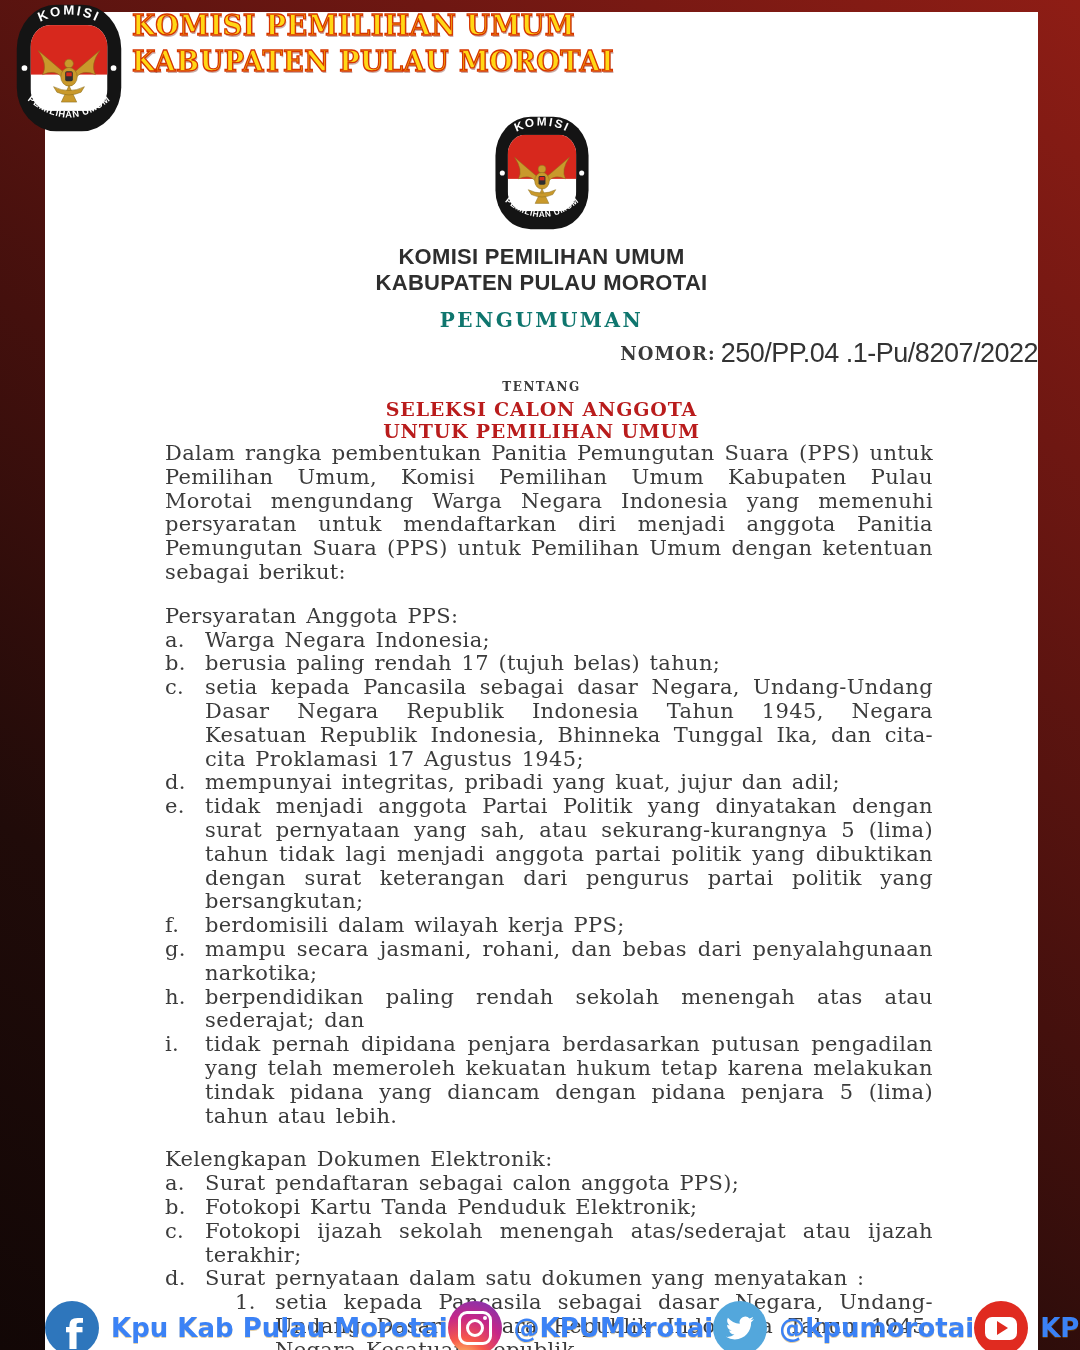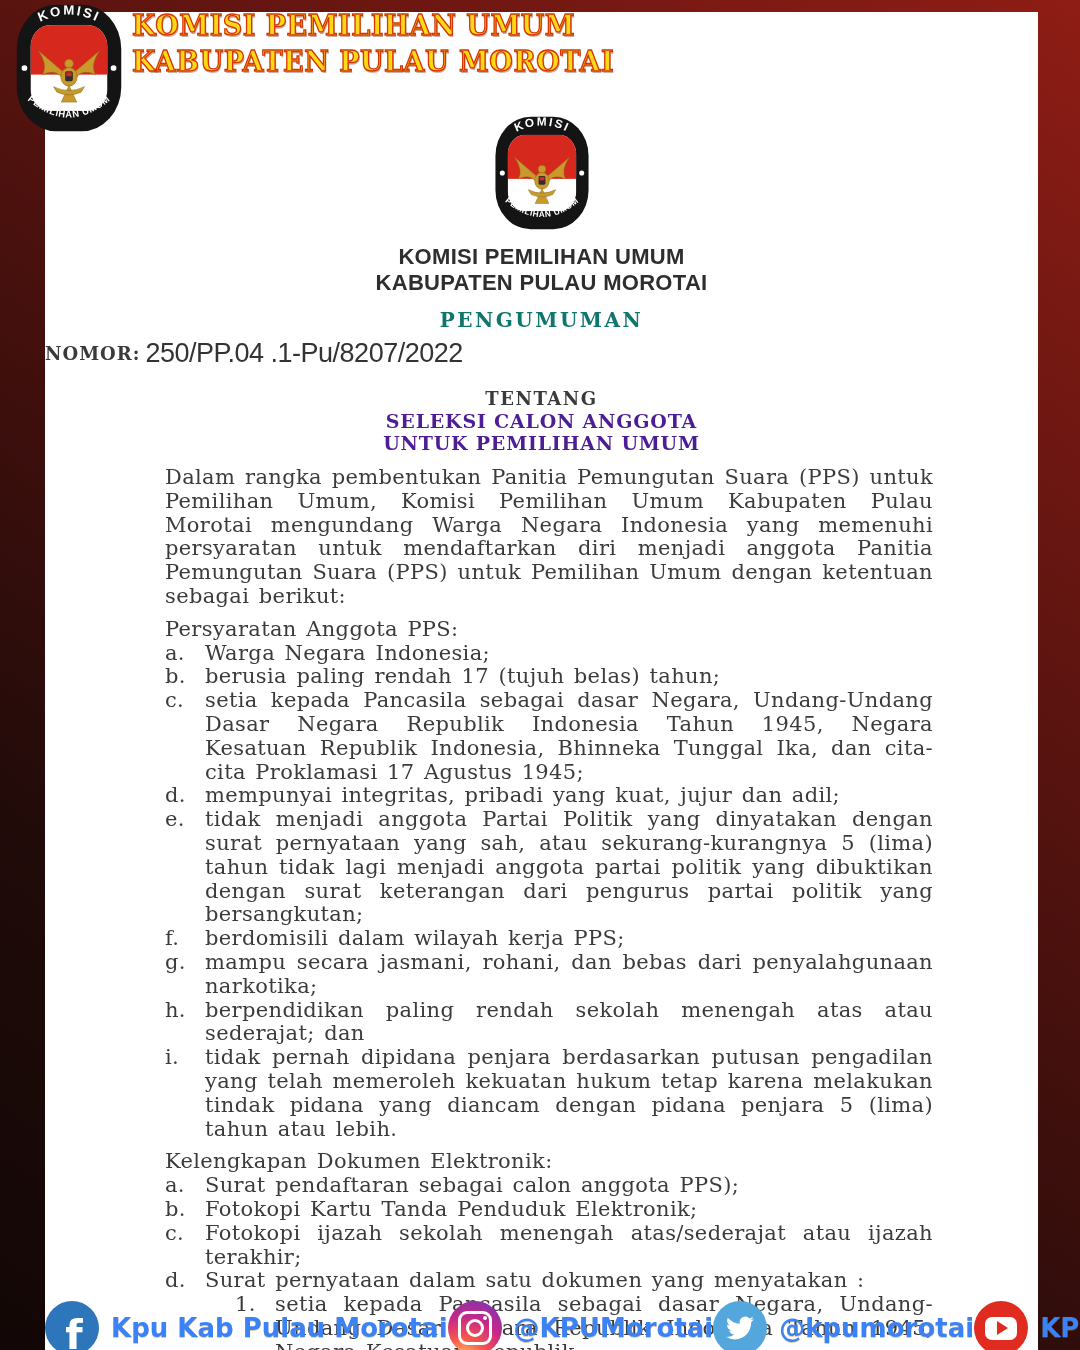--- a/index.html
+++ b/index.html
@@ -19,32 +19,32 @@
     font-family:"DejaVu Serif",serif;font-weight:700;font-size:27px;line-height:36px;
     color:#ffd816;-webkit-text-stroke:1.3px #d63600;letter-spacing:.5px;
     text-shadow:1px 2px 0 rgba(110,20,0,.35);white-space:nowrap;
   }
   
   .center-logo{display:block;margin:102px auto 0;width:98px;height:118px;}
   .org{margin-top:12px;text-align:center;font-family:"Liberation Sans",sans-serif;
        font-weight:600;font-size:22px;line-height:26px;color:#2e2e2e;letter-spacing:.3px;}
   .title{margin-top:12px;text-align:center;font-weight:700;font-size:20px;line-height:24px;
          letter-spacing:2.5px;color:#0f766e;}
-  .nomor{margin-top:4px;text-align:left;color:#3a3a3a;line-height:34px;}
+  .nomor{margin-top:4px;text-align:right;color:#3a3a3a;line-height:34px;}
   .nomor-label{font-weight:700;font-size:18px;letter-spacing:1px;vertical-align:2px;}
   .nomor-value{font-family:"Liberation Sans",sans-serif;font-size:27px;letter-spacing:-.5px;color:#333;}
-  .tentang{margin-top:14px;text-align:center;font-weight:700;font-size:18px;letter-spacing:1.5px;color:#3a3a3a;line-height:22px;}
-  .subject{text-align:center;font-weight:700;font-size:19px;line-height:22px;letter-spacing:.8px;color:#4c1d95;}
+  .tentang{margin-top:2px;text-align:center;font-weight:700;font-size:12px;letter-spacing:1.5px;color:#3a3a3a;line-height:22px;}
+  .subject{text-align:center;font-weight:700;font-size:19px;line-height:22px;letter-spacing:.8px;color:#b91c1c;}
   
   .content{
     padding:0 105px 0 120px;color:#3b3b3b;
     font-size:21px;line-height:23.8px;letter-spacing:.35px;word-spacing:2.5px;
   }
-  .intro{margin-top:12px;text-align:justify;}
-  .sec-h{margin-top:9px;}
+  .intro{margin-top:0;text-align:justify;}
+  .sec-h{margin-top:20px;}
   .li{display:flex;}
   .li .lab{flex:0 0 40px;}
   .li .txt{flex:1;text-align:justify;}
   .li.sub{padding-left:70px;}
   
   .footer{
     position:absolute;left:45px;width:993px;bottom:-6px;height:56px;z-index:6;
     display:flex;align-items:center;justify-content:space-between;padding:0 12px 0 0;
     box-sizing:border-box;background:transparent;
   }

